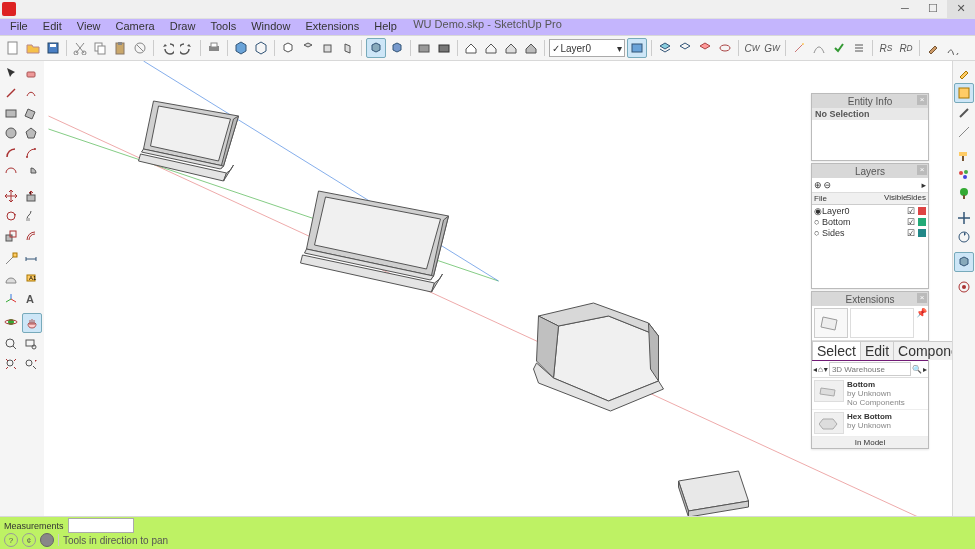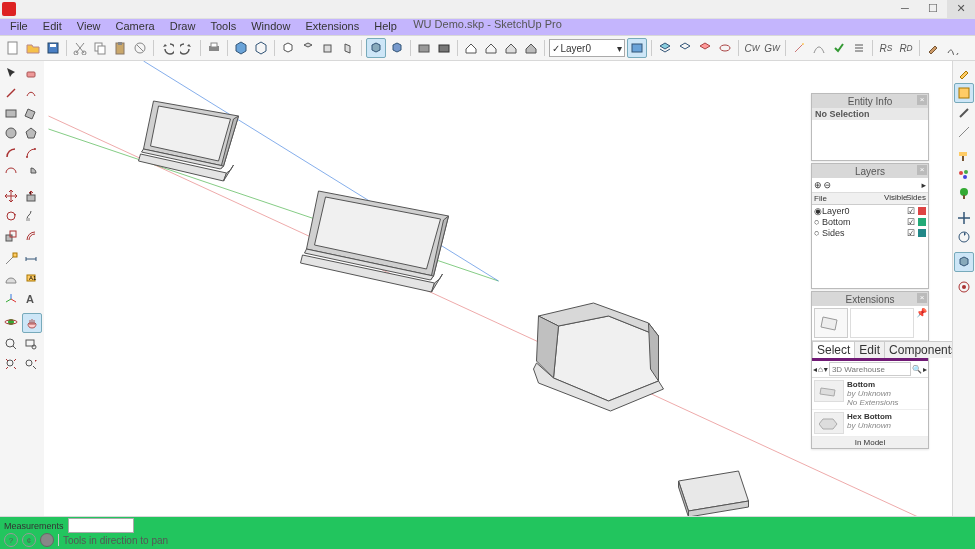--- a/index.html
+++ b/index.html
@@ -35,31 +35,31 @@
 .layers-hdr{display:flex;font-size:8px;background:#f0f0f0;border-bottom:1px solid #ccc}
 .layers-hdr .c1{flex:1;padding:1px 2px}
 .layers-hdr .c2,.layers-hdr .c3{width:22px;text-align:left}
 .layer-row{display:flex;font-size:9px;align-items:center;padding:0 2px;height:11px}
 .layer-row .r1{width:8px}
 .layer-row .r2{flex:1}
 .layer-row .r3{width:14px;text-align:center}
 .layer-row .sw{width:8px;height:8px}
 .comp-thumb{display:flex;padding:2px;gap:2px;border-bottom:1px solid #ddd}
 .thumb-box{width:32px;height:28px;border:1px solid #ccc;background:#f8f8f8;display:flex;align-items:center;justify-content:center}
-.tabs{display:flex;font-size:12px;border-bottom:3px solid #701a75}
+.tabs{display:flex;font-size:14px;border-bottom:1px solid #701a75}
 .tabs span{padding:1px 4px;border:1px solid #ccc;border-bottom:none;background:#f0f0f0;margin-right:-1px}
 .tabs span.act{background:#fff}
 .search-bar{display:flex;align-items:center;padding:1px;gap:1px;border-bottom:1px solid #ddd;font-size:8px}
 .search-bar input{flex:1;border:1px solid #ccc;font-size:8px;height:10px;min-width:0}
 .comp-item{display:flex;padding:2px;border-bottom:1px solid #eee;font-size:8px}
 .comp-item .th{width:28px;height:20px;background:#f0f0f0;border:1px solid #ddd;margin-right:3px;display:flex;align-items:center;justify-content:center}
 .comp-item .meta .nm{font-weight:bold}
-.comp-item .meta .by{color:#888;font-style:italic}
+.comp-item .meta .by{color:#888;}
 .comp-foot{text-align:center;font-size:8px;padding:1px;background:#f0f0f0}
-.statusbar{position:absolute;left:0;right:0;bottom:0;height:32px;background:#22c55e;border-top:1px solid #d8d8d8}
+.statusbar{position:absolute;left:0;right:0;bottom:0;height:32px;background:#bef264;border-top:1px solid #d8d8d8}
 .meas{position:absolute;left:4px;top:1px;display:flex;align-items:center;gap:4px;font-size:9px}
 .meas input{width:60px;height:11px;border:1px solid #aaa;font-size:9px}
 .status-row{position:absolute;left:4px;bottom:2px;display:flex;align-items:center;gap:4px;font-size:10px;color:#555}
 .circ{width:12px;height:12px;border:1px solid #999;border-radius:50%;display:inline-flex;align-items:center;justify-content:center;font-size:8px}
 </style>
 </head>
 <body>
 
 <div class="titlebar">
   <div class="app-icon-tl"></div>
@@ -608,21 +608,21 @@
           </div>
           <div class="comp-item">
             <div class="th">
                 <svg width="20" height="14">
                   <path d="M2 4l14 2-1 6-14-2z" fill="#ddd" stroke="#aaa"></path>
                 </svg>
               </div>
             <div class="meta">
                 <div class="nm">Bottom</div>
                 <div class="by">by Unknown</div>
-                <div class="by">No Extensions</div>
+                <div class="by">No Components</div>
               </div>
           </div>
           <div class="comp-item">
             <div class="th">
                 <svg width="20" height="14">
                   <path d="M4 3l10 0 4 5-4 5-10 0-4-5z" fill="#ddd" stroke="#aaa"></path>
                 </svg>
               </div>
             <div class="meta">
                 <div class="nm">Hex Bottom</div>

